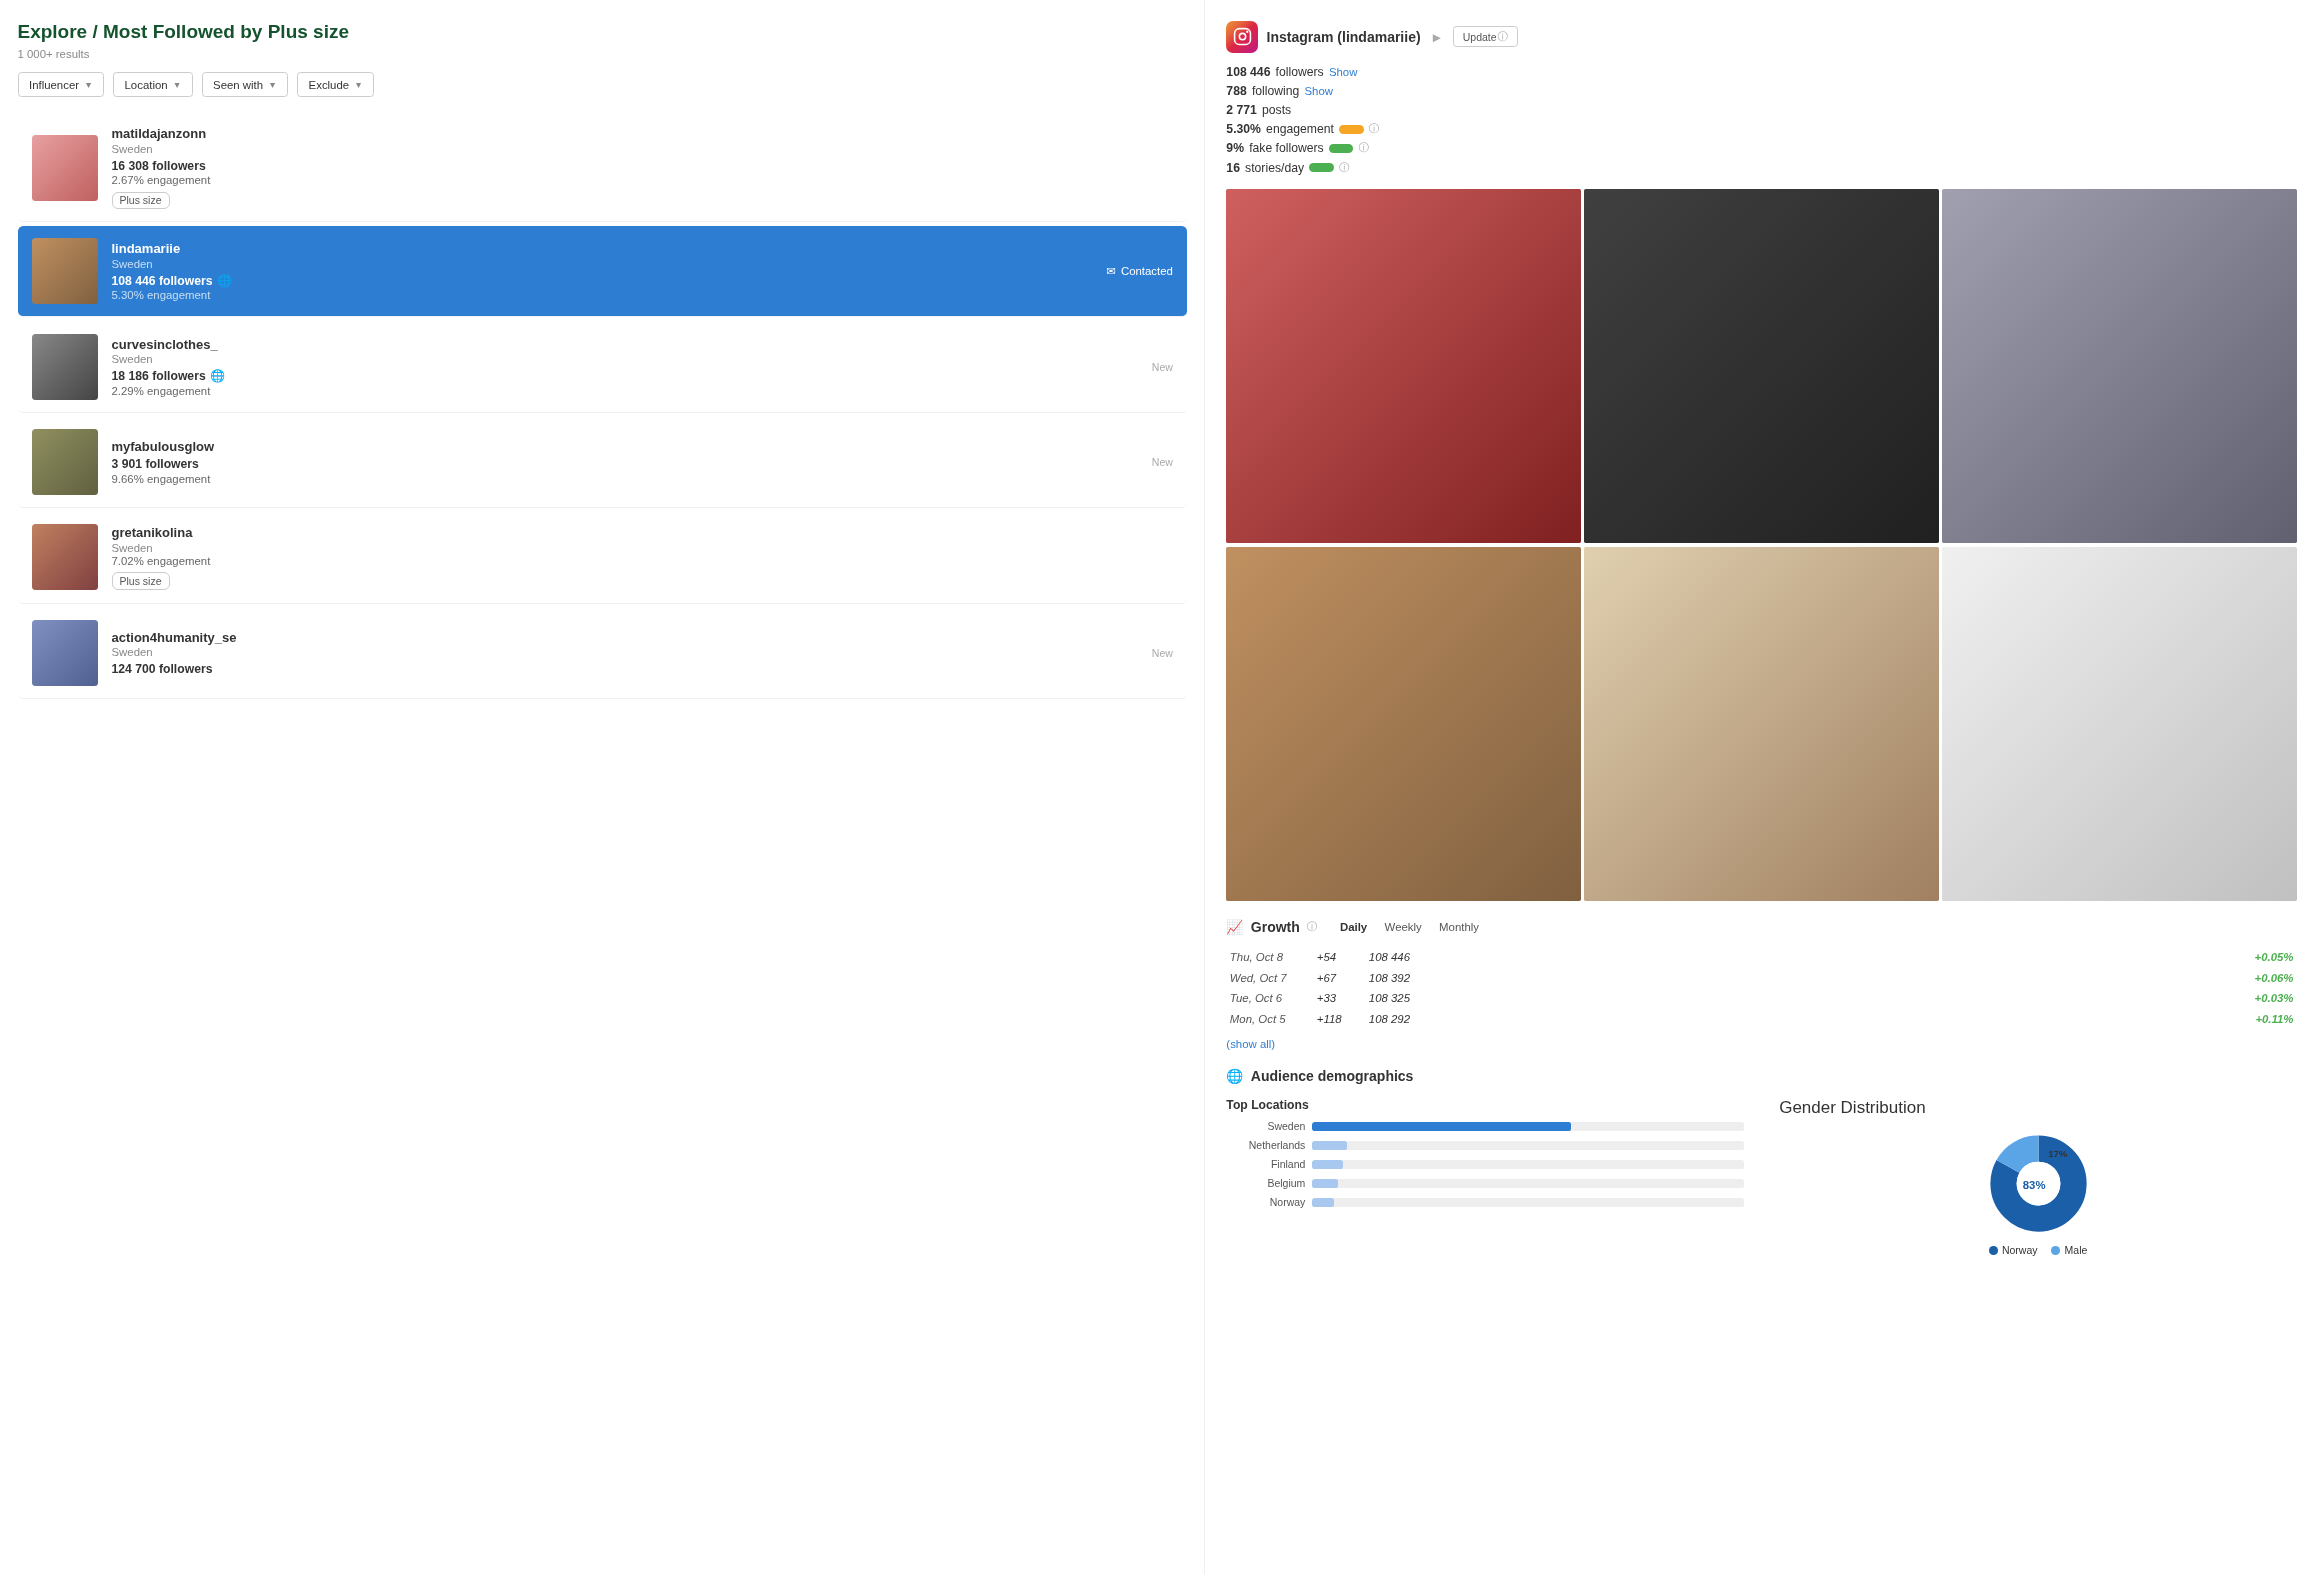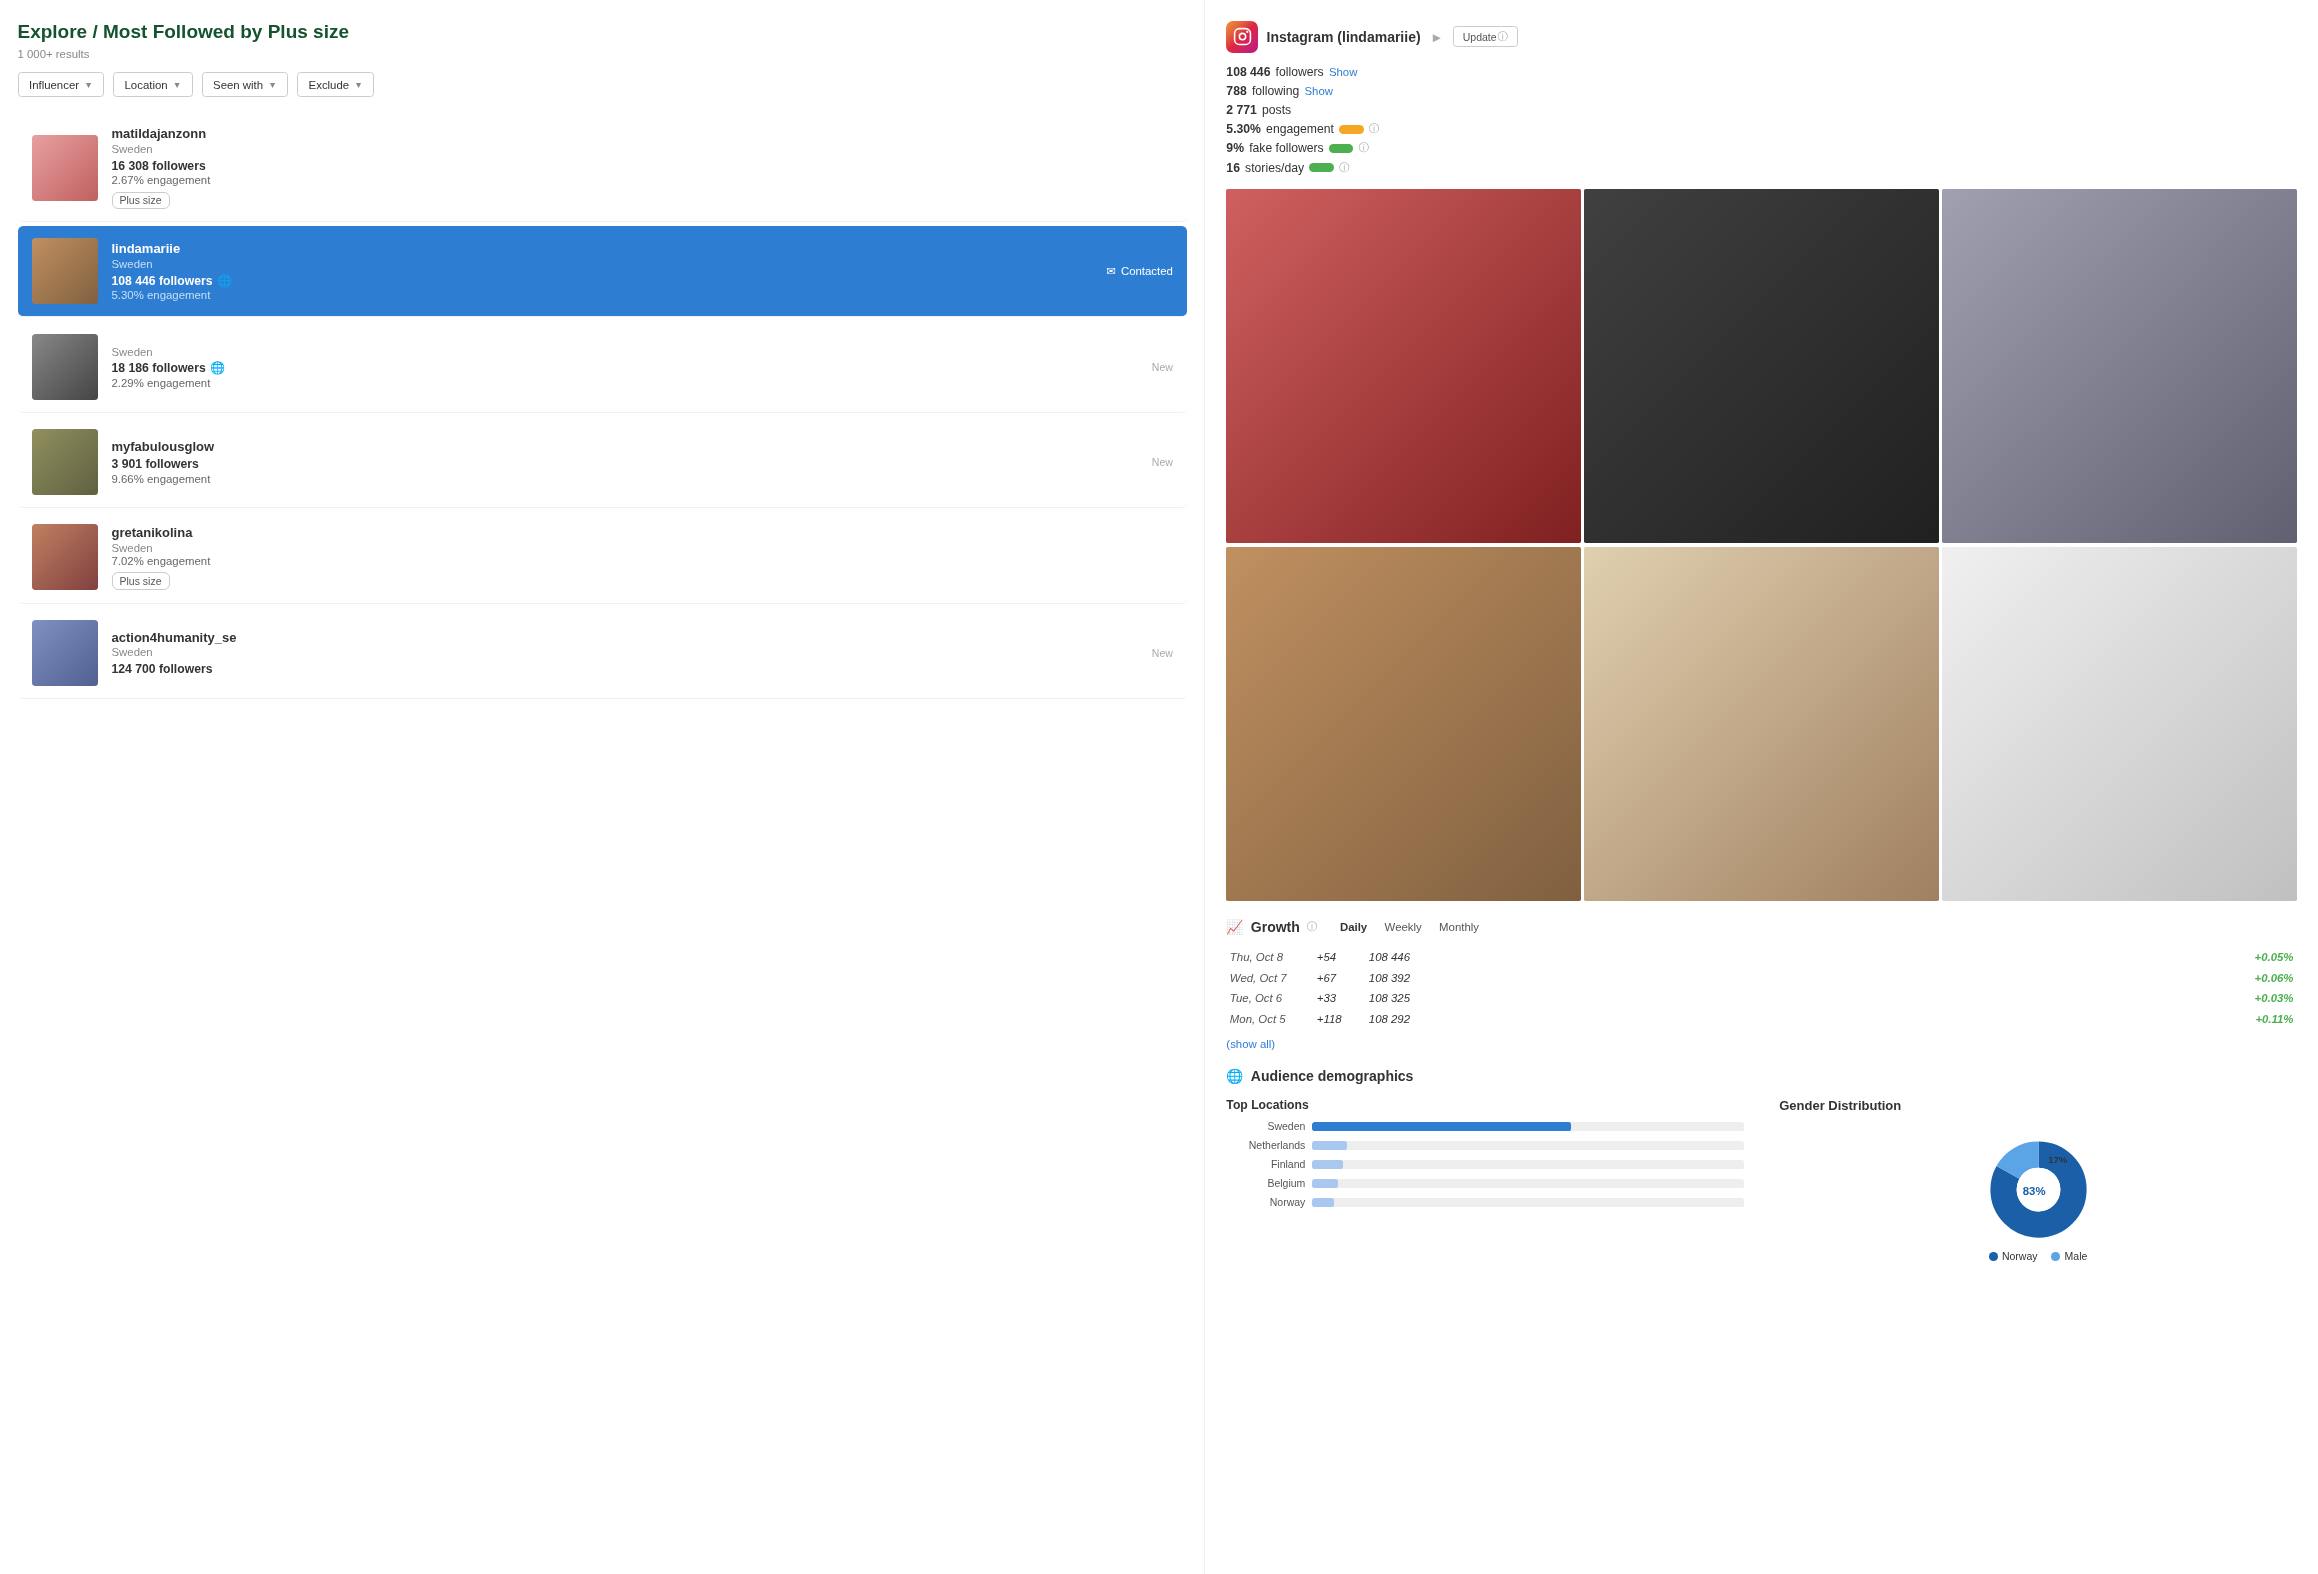--- a/index.html
+++ b/index.html
@@ -157,21 +157,21 @@
     .locations-col { flex: 1; }
     .gender-col { flex: 1; }
     
     .locations-title { font-weight: 600; font-size: 12.2px; margin-bottom: 8.7px; }
     .location-row { display: flex; align-items: center; gap: 7px; margin-bottom: 7px; }
     .location-name { text-align: right; width: 79px; font-size: 10.5px; color: #555; flex-shrink: 0; }
     .location-bar-container { flex: 1; height: 8.7px; background: #eee; border-radius: 2.6px; overflow: hidden; }
     .location-bar { height: 100%; background: #2d7dd2; border-radius: 2.6px; }
     .location-bar.thin { background: #a8c8f0; }
     
-    .gender-title { font-weight: 700; font-size: 13px; margin-bottom: 24px; }
+    .gender-title { font-weight: 400; font-size: 17px; margin-bottom: 13px; }
     .donut-container { position: relative; width: 105px; height: 105px; margin: 0 auto; }
     
     .gender-legend { display: flex; gap: 14px; justify-content: center; margin-top: 8.7px; }
     .legend-item { display: flex; align-items: center; gap: 4.4px; font-size: 10.5px; }
     .legend-dot { width: 8.7px; height: 8.7px; border-radius: 50%; }
     .dot-female { background: #1a5fa8; }
     .dot-male { background: #5ba4e6; }
     
     .trend-icon { color: #ff9800; font-size: 14px; }
     
@@ -246,20 +246,21 @@
         </div>
         <div class="contacted-badge">
           <span>✉</span>
           <span>Contacted</span>
         </div>
       </div>
 
       <div class="influencer-card">
         <div class="avatar avatar-block-dark"></div>
         <div class="card-info">
+          <div class="influencer-name">curvesinclothes_</div>
           <div class="country">Sweden</div>
           <div class="followers">
             <span>18 186 followers</span>
             <span class="globe-icon">🌐</span>
           </div>
           <div class="engagement">2.29% engagement</div>
         </div>
         <span class="new-badge">New</span>
       </div>
 

